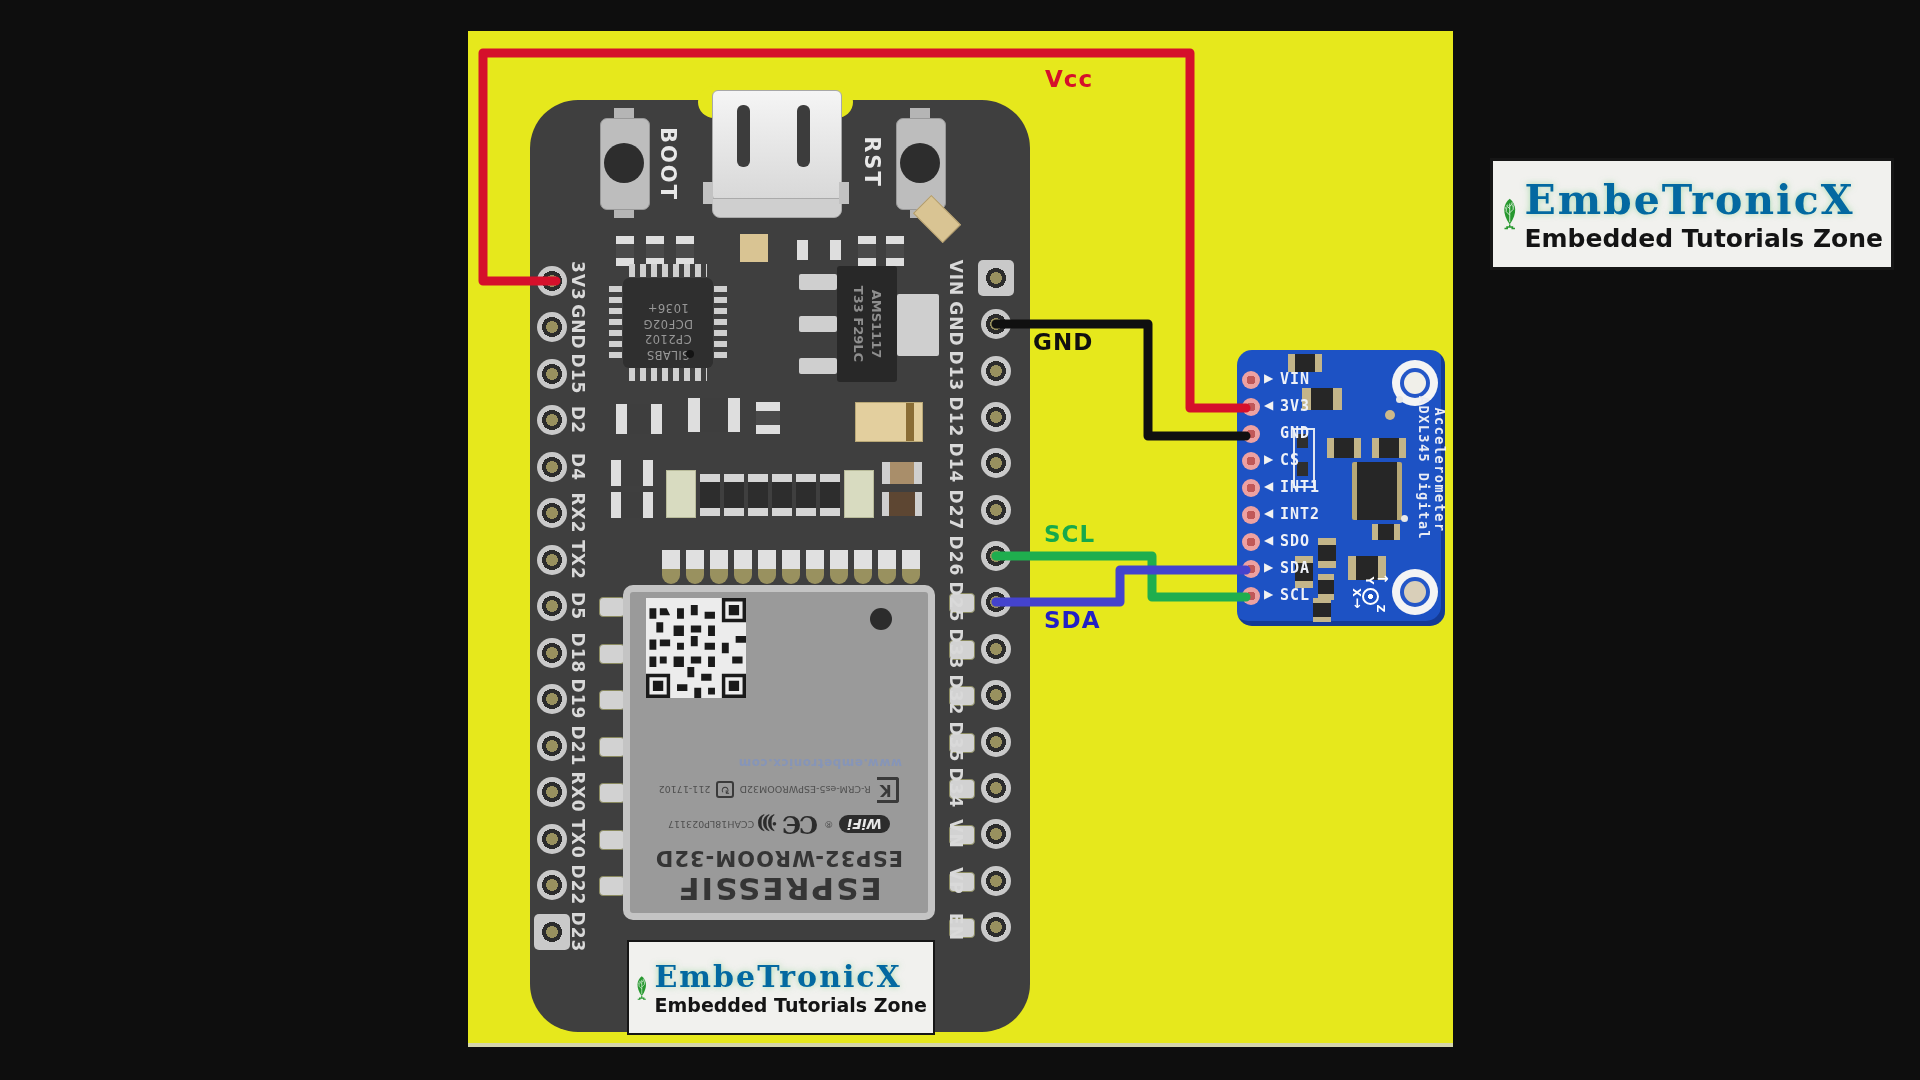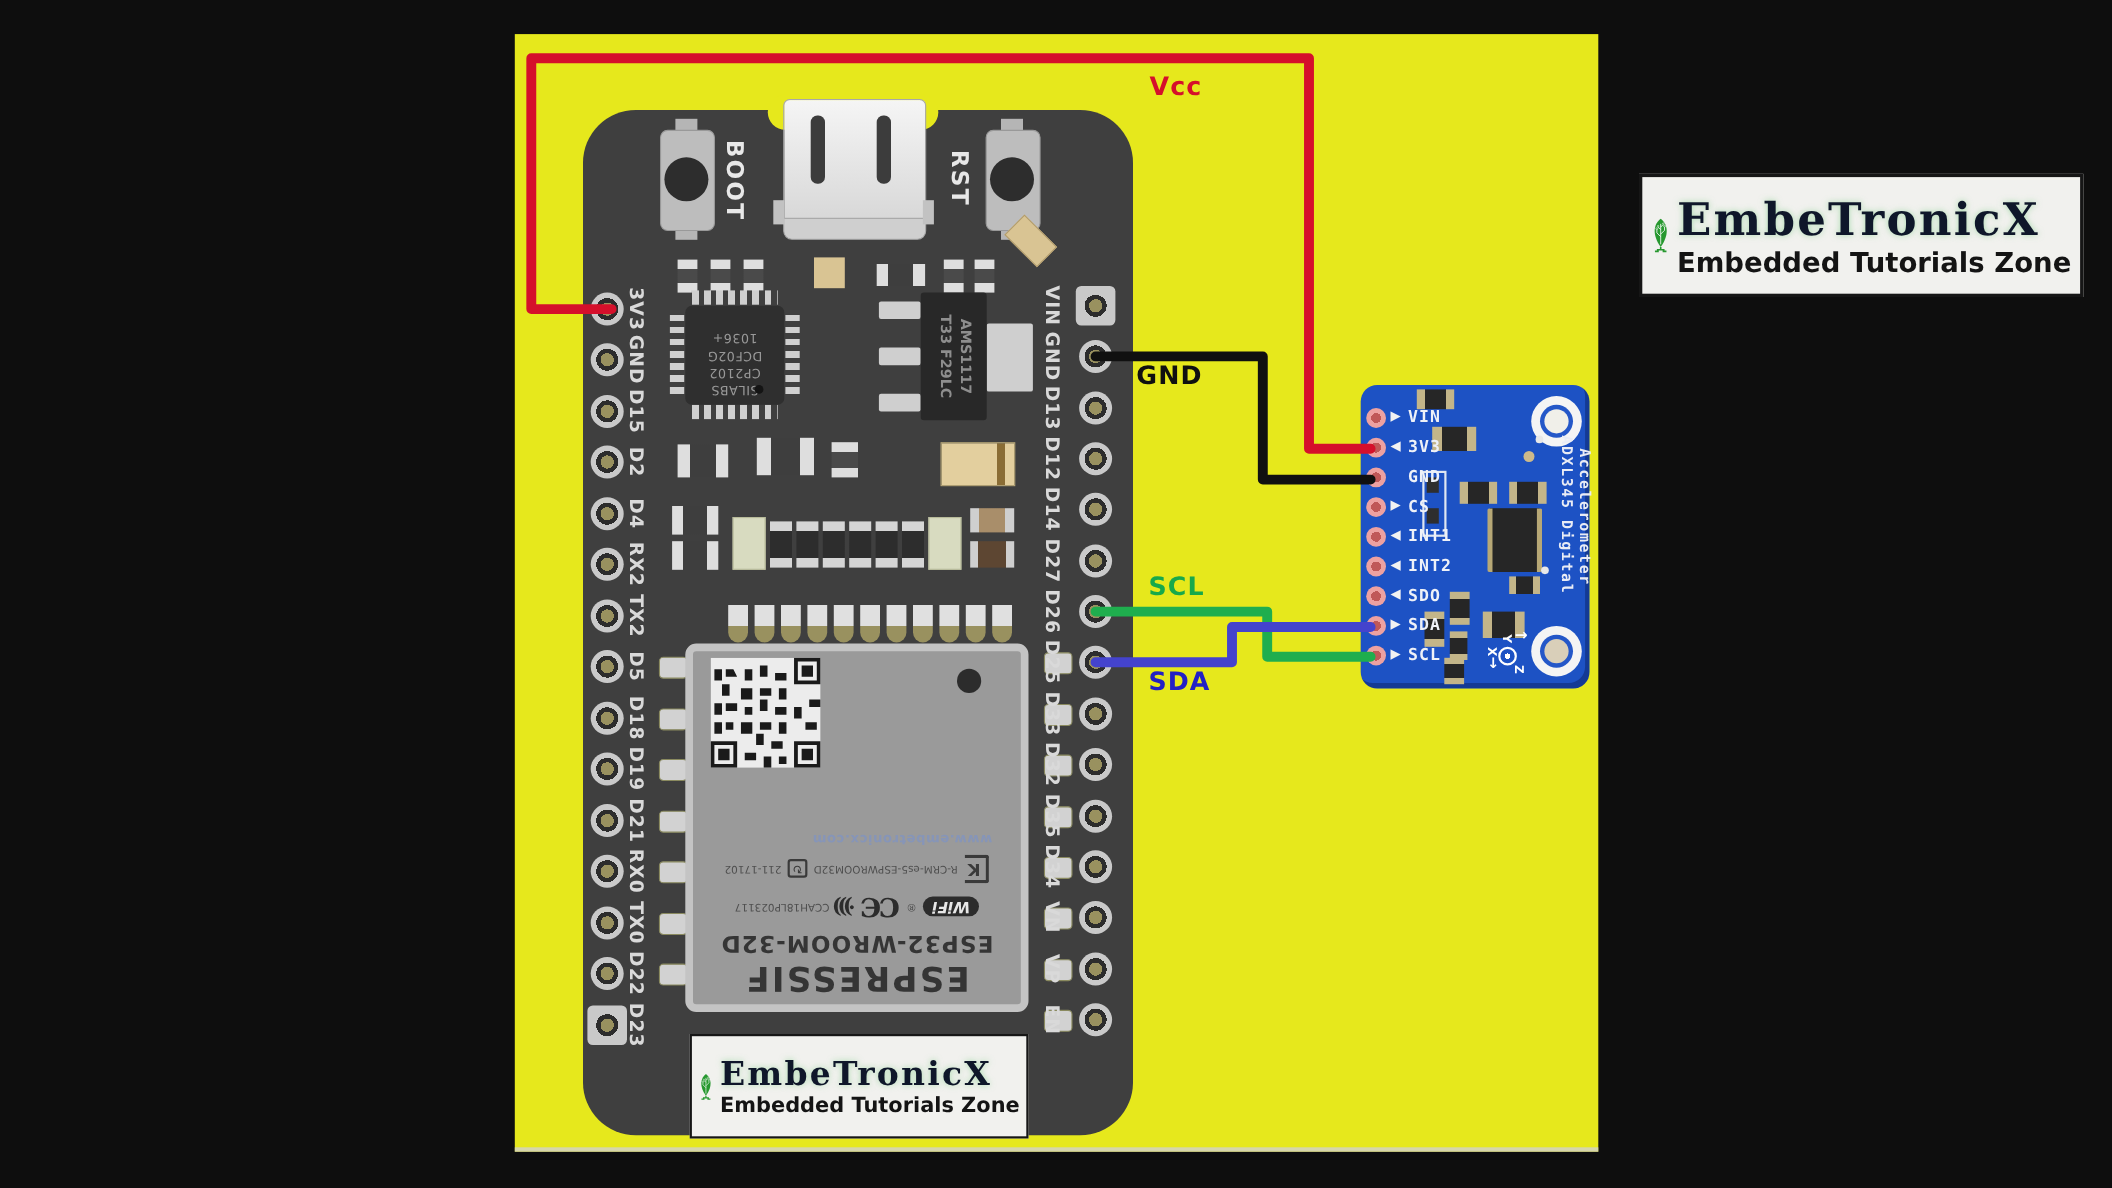--- a/index.html
+++ b/index.html
@@ -66,21 +66,21 @@
   .rec{border:2px solid #3a3a3a;border-radius:3px;font:11px "DejaVu Sans",sans-serif;padding:0 2px;}
   .mwww{align-self:flex-start;margin:7px 0 0 22px;font:bold 12px "DejaVu Sans",sans-serif;color:#8695b8;letter-spacing:.5px;}
   .mbottom{width:100%;flex:1;display:flex;justify-content:space-between;align-items:flex-end;}
   .mdot{width:22px;height:22px;border-radius:50%;background:#2c2c2c;margin:0 0 12px 32px;}
   .qr{margin:0 12px 2px 0;}
   .cpdot{position:absolute;left:686px;top:350px;width:8px;height:8px;border-radius:50%;background:#141414;}
 
   
   .brandbox{position:absolute;background:#f1f1ee;border:2px solid #161616;display:flex;align-items:center;box-sizing:border-box;}
   .bb-text{display:flex;flex-direction:column;margin-left:6px;}
-  .bb-name{font-family:"DejaVu Serif",serif;font-weight:bold;color:#0f172a;letter-spacing:2px;
+  .bb-name{font-family:"DejaVu Serif",serif;font-weight:bold;color:#0369a1;letter-spacing:2px;
            text-shadow:0 0 6px rgba(110,200,120,.55);white-space:nowrap;}
   .bb-tag{font-family:"DejaVu Sans",sans-serif;font-weight:bold;color:#141414;white-space:nowrap;}
 
   
   .adxl{position:absolute;left:1237px;top:350px;width:208px;height:276px;background:#1d52c4;border-radius:15px;
         box-shadow:inset -4px -5px 0 rgba(5,15,60,.35);}
   .ahole{position:absolute;width:18px;height:18px;border-radius:50%;
          background:radial-gradient(circle,#c05858 0 4.5px,#eda1a1 4.5px 9px);}
   .aarrow{position:absolute;color:#f2f2f2;font:12px "DejaVu Sans",sans-serif;}
   .apinlabel{position:absolute;color:#eef1f8;font:bold 15px "DejaVu Sans Mono",monospace;letter-spacing:1px;}

